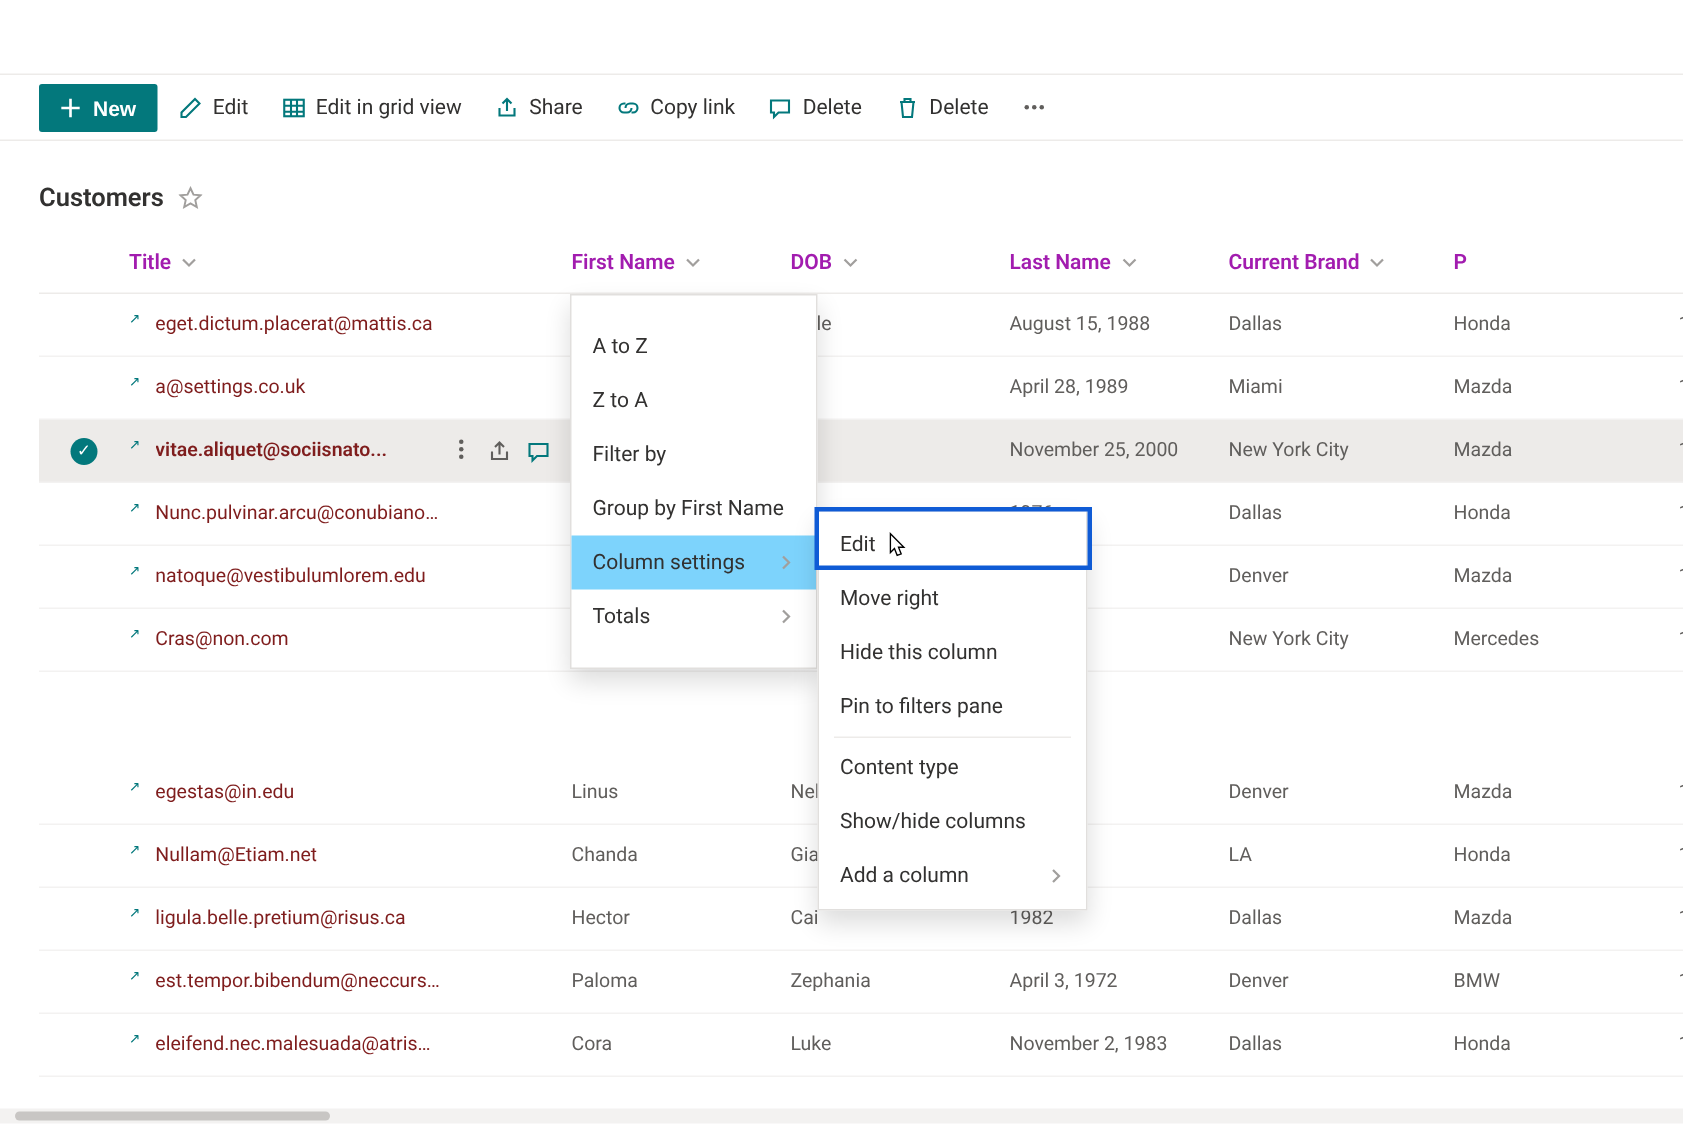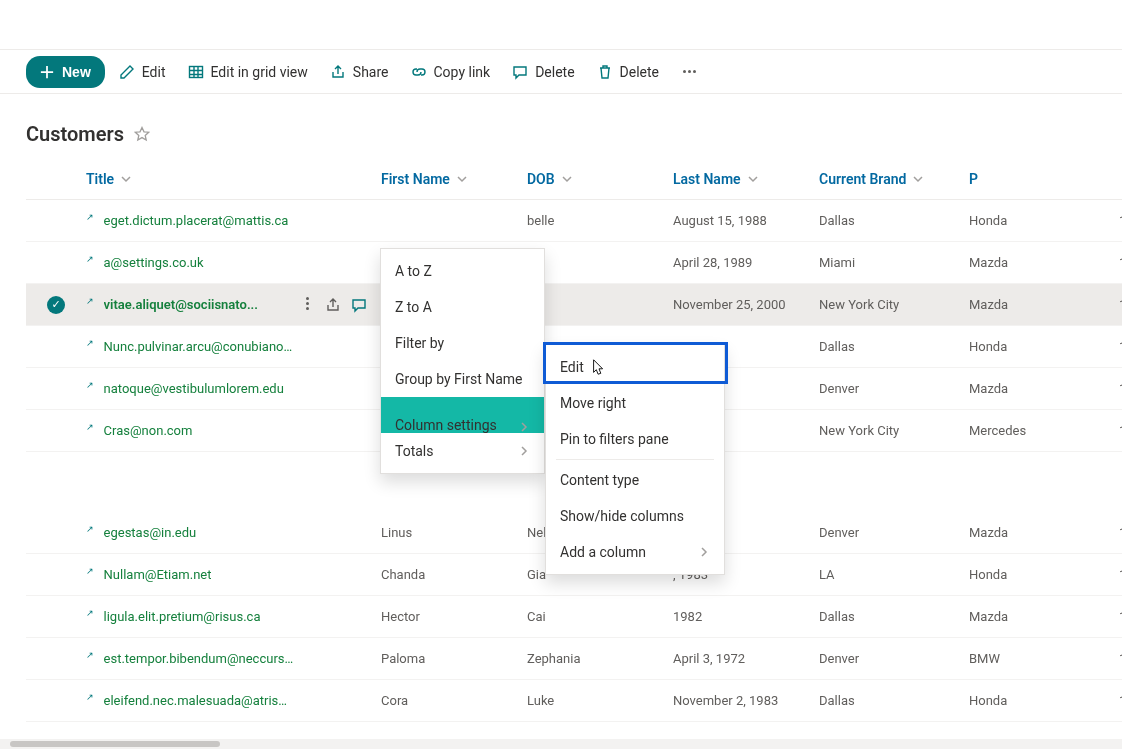--- a/index.html
+++ b/index.html
@@ -29,21 +29,21 @@
     color: #fff;
     border: none;
     display: inline-flex;
     align-items: center;
     gap: 8px;
     height: 32px;
     padding: 0 14px;
     font-size: 14px;
     font-weight: 600;
     cursor: pointer;
-    border-radius: 14px;
+    border-radius: 2px;
   }
   .cmd {
     display: inline-flex;
     align-items: center;
     gap: 7px;
     height: 32px;
     padding: 0 8px;
     color: #605e5c;
     cursor: pointer;
     border-radius: 2px;
@@ -51,37 +51,37 @@
   .cmd svg, .cmd .i { width: 16px; height: 16px; flex: none; color:#03787c; }
   .cmd-label { color: #323130; }
   .chev { width:12px; height:12px; }
   .page-title-row {
     display: flex;
     align-items: center;
     gap: 10px;
     padding: 28px 26px 12px 26px;
   }
   .page-title {
-    font-size: 20px;
+    font-size: 17px;
     font-weight: 600;
     color: #323130;
   }
   .fav-icon { color: #a19f9d; width:16px; height:16px; }
 
   .list-wrap { position: relative; padding-left: 26px; }
   .list-header, .row {
     display: grid;
     grid-template-columns: 60px 295px 146px 146px 146px 150px 150px 60px;
     align-items: center;
     min-height: 42px;
   }
   .list-header {
     border-bottom: 1px solid #edebe9;
     font-weight: 600;
-    color: #0369a1;
+    color: #a21caf;
     font-size: 14px;
   }
   .hcell {
     display: flex;
     align-items: center;
     gap: 6px;
     cursor: pointer;
     padding: 8px 8px 8px 0;
   }
   .hcell .hchev { width:12px; height:12px; color:#a19f9d; }
@@ -89,44 +89,43 @@
     border-bottom: 1px solid #f3f2f1;
     color: #605e5c;
     font-size: 13px;
   }
   .row.selected { background: #edebe9; }
   .row .sel { display:flex; align-items:center; justify-content:center; }
   .row .title-cell {
     display:flex; align-items:center; gap:10px; color:#323130; font-weight:400;
   }
   .title-mark { font-size: 9px; color:#03787c; position:relative; top:-4px; }
-  .row .title-text { white-space:nowrap; overflow:hidden; text-overflow:ellipsis; max-width: 190px; color:#15803d; }
+  .row .title-text { white-space:nowrap; overflow:hidden; text-overflow:ellipsis; max-width: 190px; color:#7f1d1d; }
   .row.selected .title-text { font-weight:600; }
   .row-actions { display:flex; gap:10px; color:#605e5c; margin-left:auto; padding-right:14px; }
   .row-actions svg { width:16px;height:16px; }
   .spacer-row { height: 60px; border-bottom: none; }
 
   
   .menu1 {
     position: absolute;
     left: 380px;
     top: 42px;
     width: 165px;
     background:#fff;
     border:1px solid #e1dfdd;
     box-shadow: 0 8px 16px rgba(0,0,0,.14);
     z-index: 5;
-    padding: 4px 0;
-    margin-top: 48px;
+    padding: 16px 0;
   }
   .menu-item {
     display:flex; align-items:center; justify-content:space-between;
     height: 36px; padding: 0 14px; font-size:14px; color:#323130; cursor:pointer;
   }
-  .menu-item.active { background:#14b8a6;align-items:flex-end; }
+  .menu-item.active { background:#7dd3fc; }
   .menu-chev { width:12px;height:12px;color:#a19f9d; }
 
   .menu2 {
     position: absolute;
     left: 545px;
     top: 186px;
     width: 180px;
     background:#fff;
     border:1px solid #e1dfdd;
     box-shadow: 0 8px 16px rgba(0,0,0,.14);
@@ -388,21 +387,21 @@
         <div>Gia</div>
         <div>, 1983</div>
         <div>LA</div>
         <div>Honda</div>
         <div>1</div>
       </div>
       <div class="row">
         <div class="sel"></div>
         <div class="title-cell">
           <span class="title-mark">↗</span>
-          <span class="title-text">ligula.elit.pretium@risus.ca</span>
+          <span class="title-text">ligula.belle.pretium@risus.ca</span>
         </div>
         <div>Hector</div>
         <div>Cai</div>
         <div>1982</div>
         <div>Dallas</div>
         <div>Mazda</div>
         <div>1</div>
       </div>
       <div class="row">
         <div class="sel"></div>
@@ -460,20 +459,23 @@
   </div>
 
   <div class="menu2">
     <div class="menu-item">
         <span>Edit</span>
       </div>
     <div class="menu-item">
         <span>Move right</span>
       </div>
     <div class="menu-item">
+        <span>Hide this column</span>
+      </div>
+    <div class="menu-item">
         <span>Pin to filters pane</span>
       </div>
     <div class="divider"></div>
     <div class="menu-item">
         <span>Content type</span>
       </div>
     <div class="menu-item">
         <span>Show/hide columns</span>
       </div>
     <div class="menu-item">

